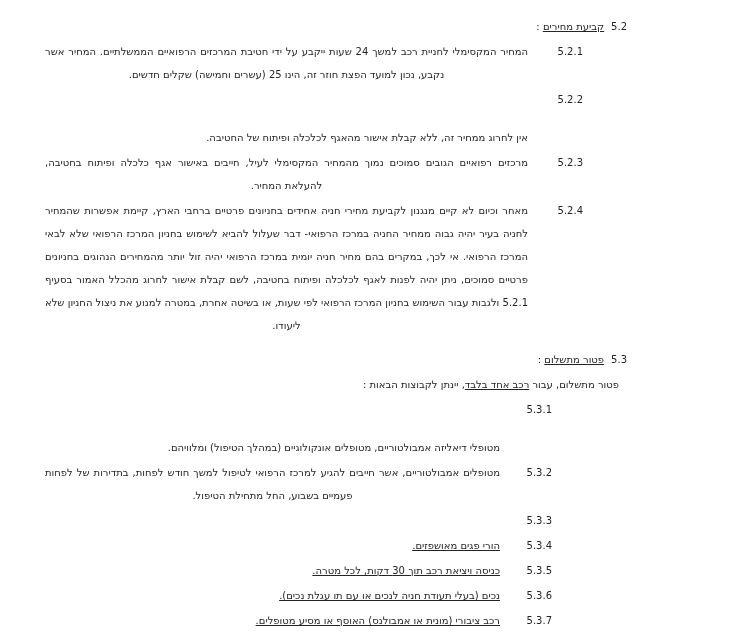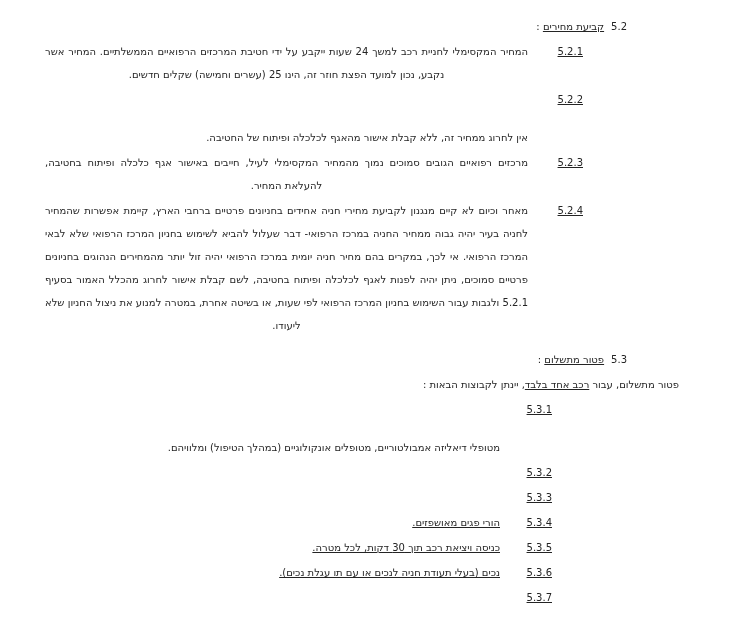--- a/index.html
+++ b/index.html
@@ -14,30 +14,30 @@
     font-family:"DejaVu Sans","Liberation Sans",sans-serif;
     font-size:10px;
     line-height:23px;
     padding-top:15px;
     overflow:hidden;
   }
   .sec-h{margin-bottom:2px;}
   .sec-h .snum{display:inline-block;margin-left:7px;}
   .u{text-decoration:underline;}
   .item{display:flex;align-items:flex-start;margin-bottom:2px;}
-  .item .inum{flex:0 0 34px;text-decoration:underline;white-space:nowrap;}
+  .item .inum{flex:0 0 34px;white-space:nowrap;}
   .item .itext{flex:1 1 auto;}
   
   .h-52{padding-right:108px;}
   .h-53{padding-right:108px;margin-top:11px;}
   .l2{padding-right:152px;padding-left:45px;}
   .l2 .itext{margin-right:21px;}
   .l3{padding-right:183px;padding-left:45px;}
   .l3 .itext{margin-right:18px;}
-  .intro{padding-right:56px;margin-bottom:2px;text-align:start;}
+  .intro{padding-right:116px;margin-bottom:2px;text-align:start;}
   
   .p-just{text-align:justify;text-align-last:center;}
   .p-right{text-align:justify;text-align-last:right;margin-top:38px;}
   .p-start{text-align:start;text-decoration:underline;}
 </style>
 </head>
 <body>
 
 <div class="page">
 
@@ -73,20 +73,21 @@
     <span>פטור מתשלום, עבור </span><span class="u">רכב אחד בלבד</span><span>, יינתן לקבוצות הבאות :</span>
   </div>
 
   <div class="item l3">
     <span class="inum">5.3.1</span>
     <div class="itext p-right">מטופלי דיאליזה אמבולטוריים, מטופלים אונקולוגיים (במהלך הטיפול) ומלוויהם.</div>
   </div>
 
   <div class="item l3">
     <span class="inum">5.3.2</span>
+    <div class="itext p-just">מטופלים אמבולטוריים, אשר חייבים להגיע למרכז הרפואי לטיפול למשך חודש לפחות, בתדירות של לפחות פעמיים בשבוע, החל מתחילת הטיפול.</div>
   </div>
 
   <div class="item l3">
     <span class="inum">5.3.3</span>
   </div>
 
   <div class="item l3">
     <span class="inum">5.3.4</span>
     <div class="itext p-start">הורי פגים מאושפזים.</div>
   </div>
@@ -96,15 +97,16 @@
     <div class="itext p-start">כניסה ויציאת רכב תוך 30 דקות, לכל מטרה.</div>
   </div>
 
   <div class="item l3">
     <span class="inum">5.3.6</span>
     <div class="itext p-start">נכים (בעלי תעודת חניה לנכים או עם תו עגלת נכים).</div>
   </div>
 
   <div class="item l3">
     <span class="inum">5.3.7</span>
+    <div class="itext p-start">רכב ציבורי (מונית או אמבולנס) האוסף או מסיע מטופלים.</div>
   </div>
 
 </div>
 
 </body></html>

